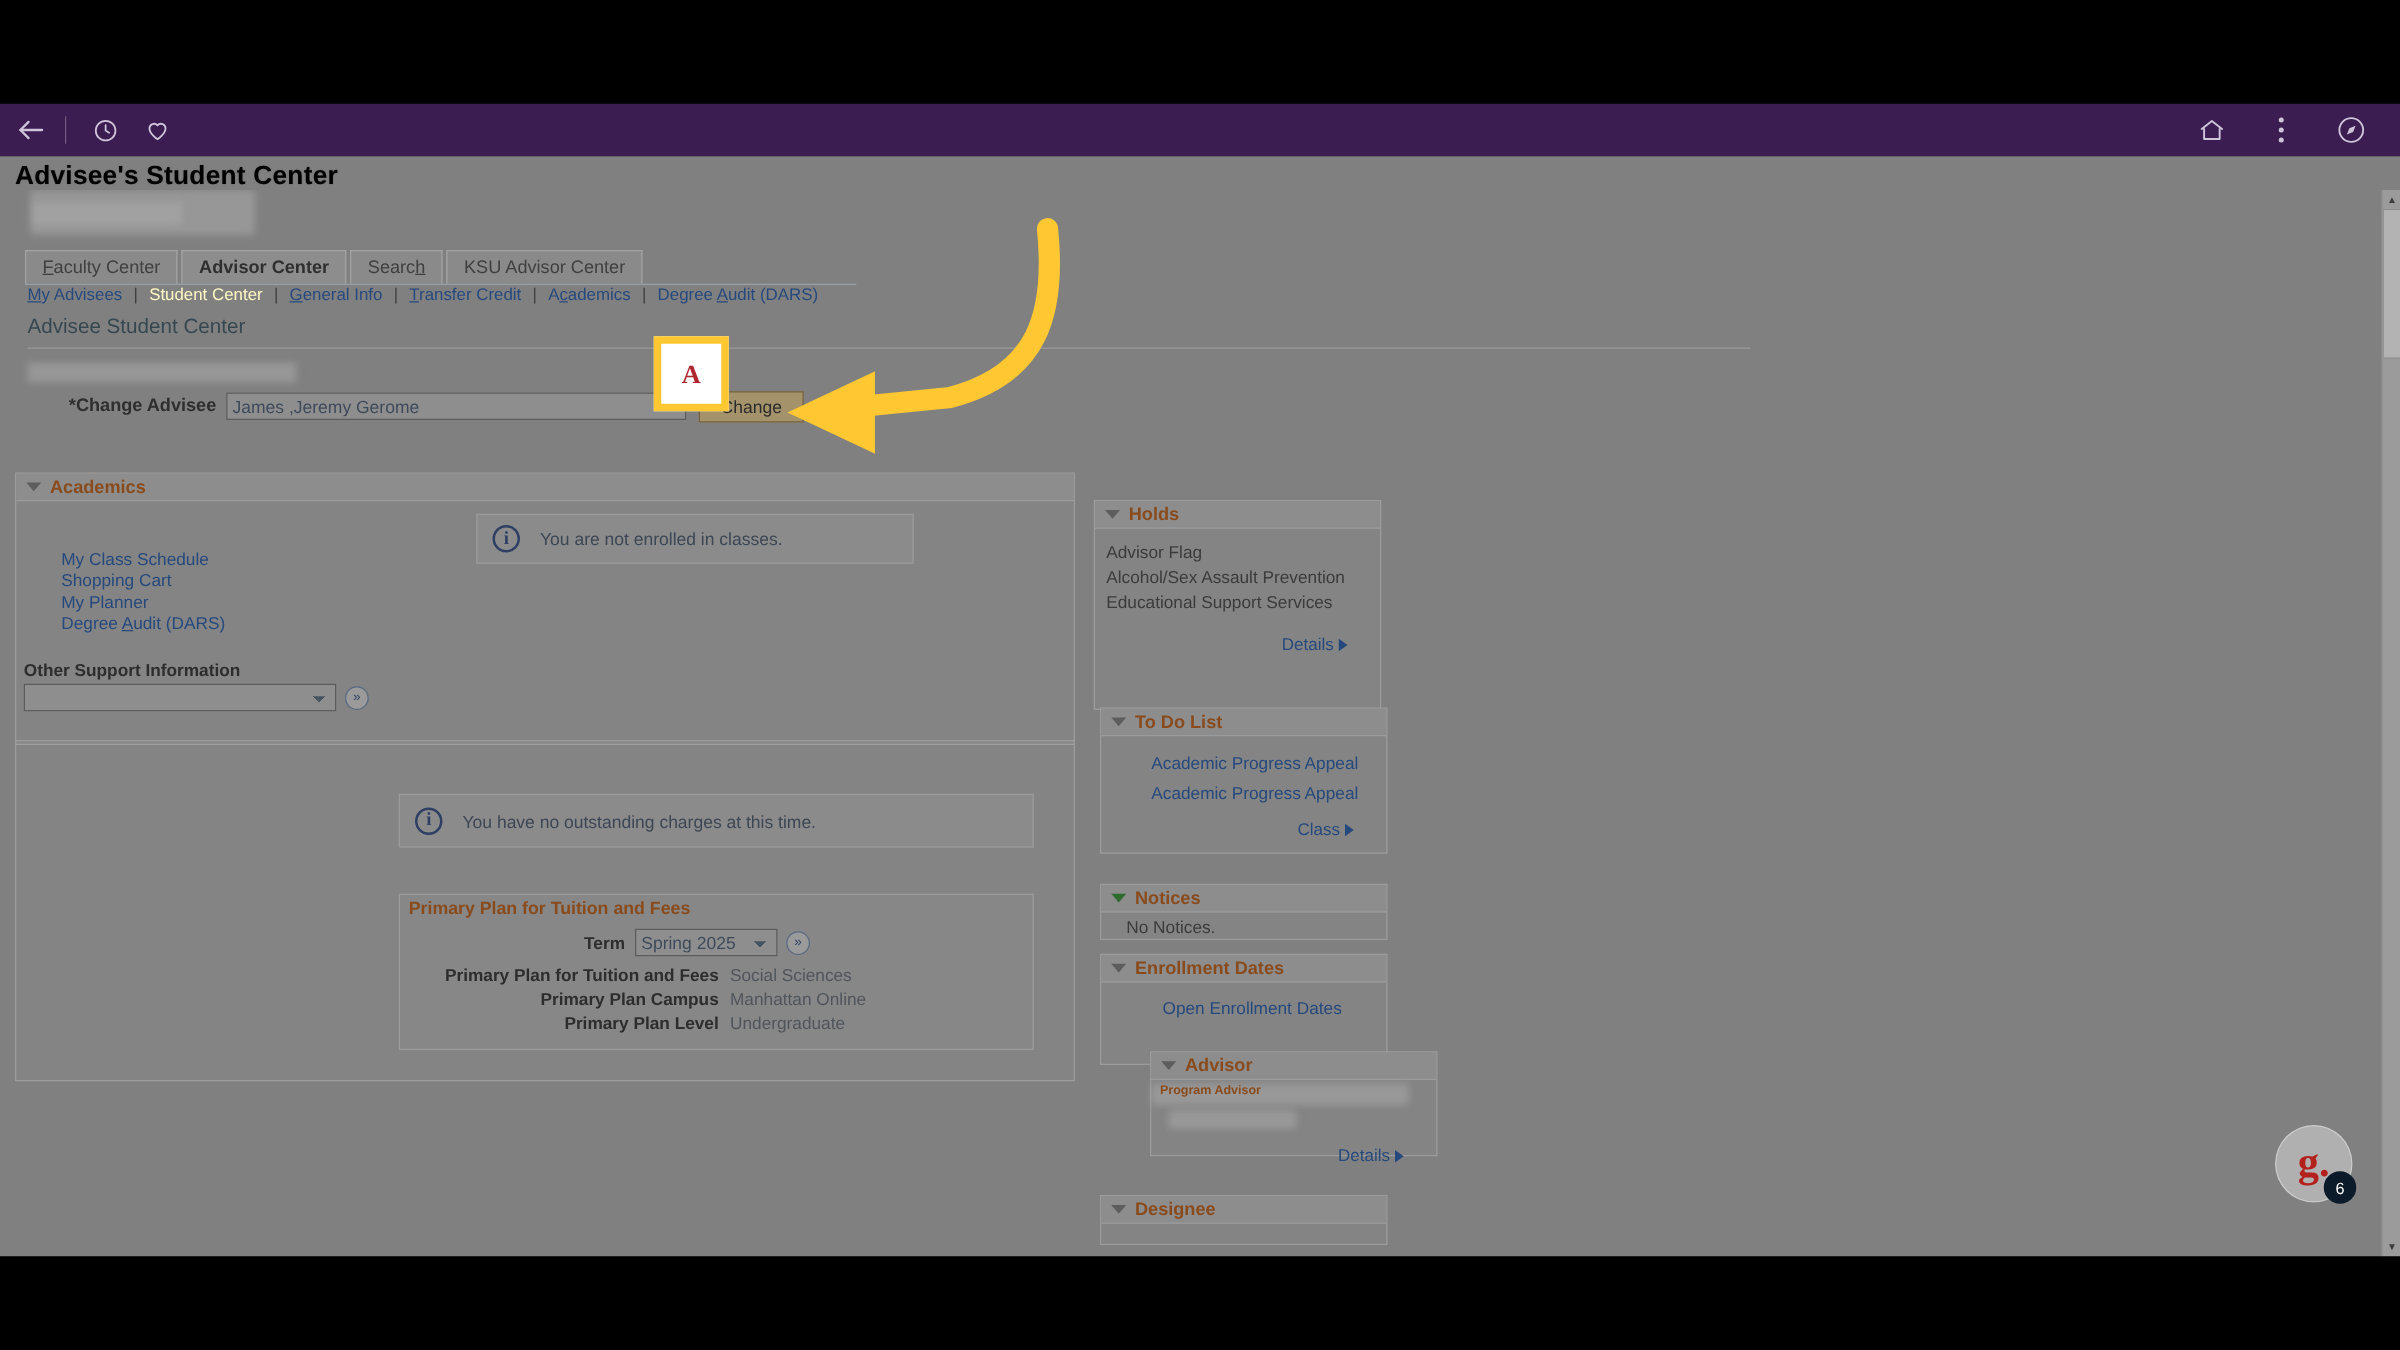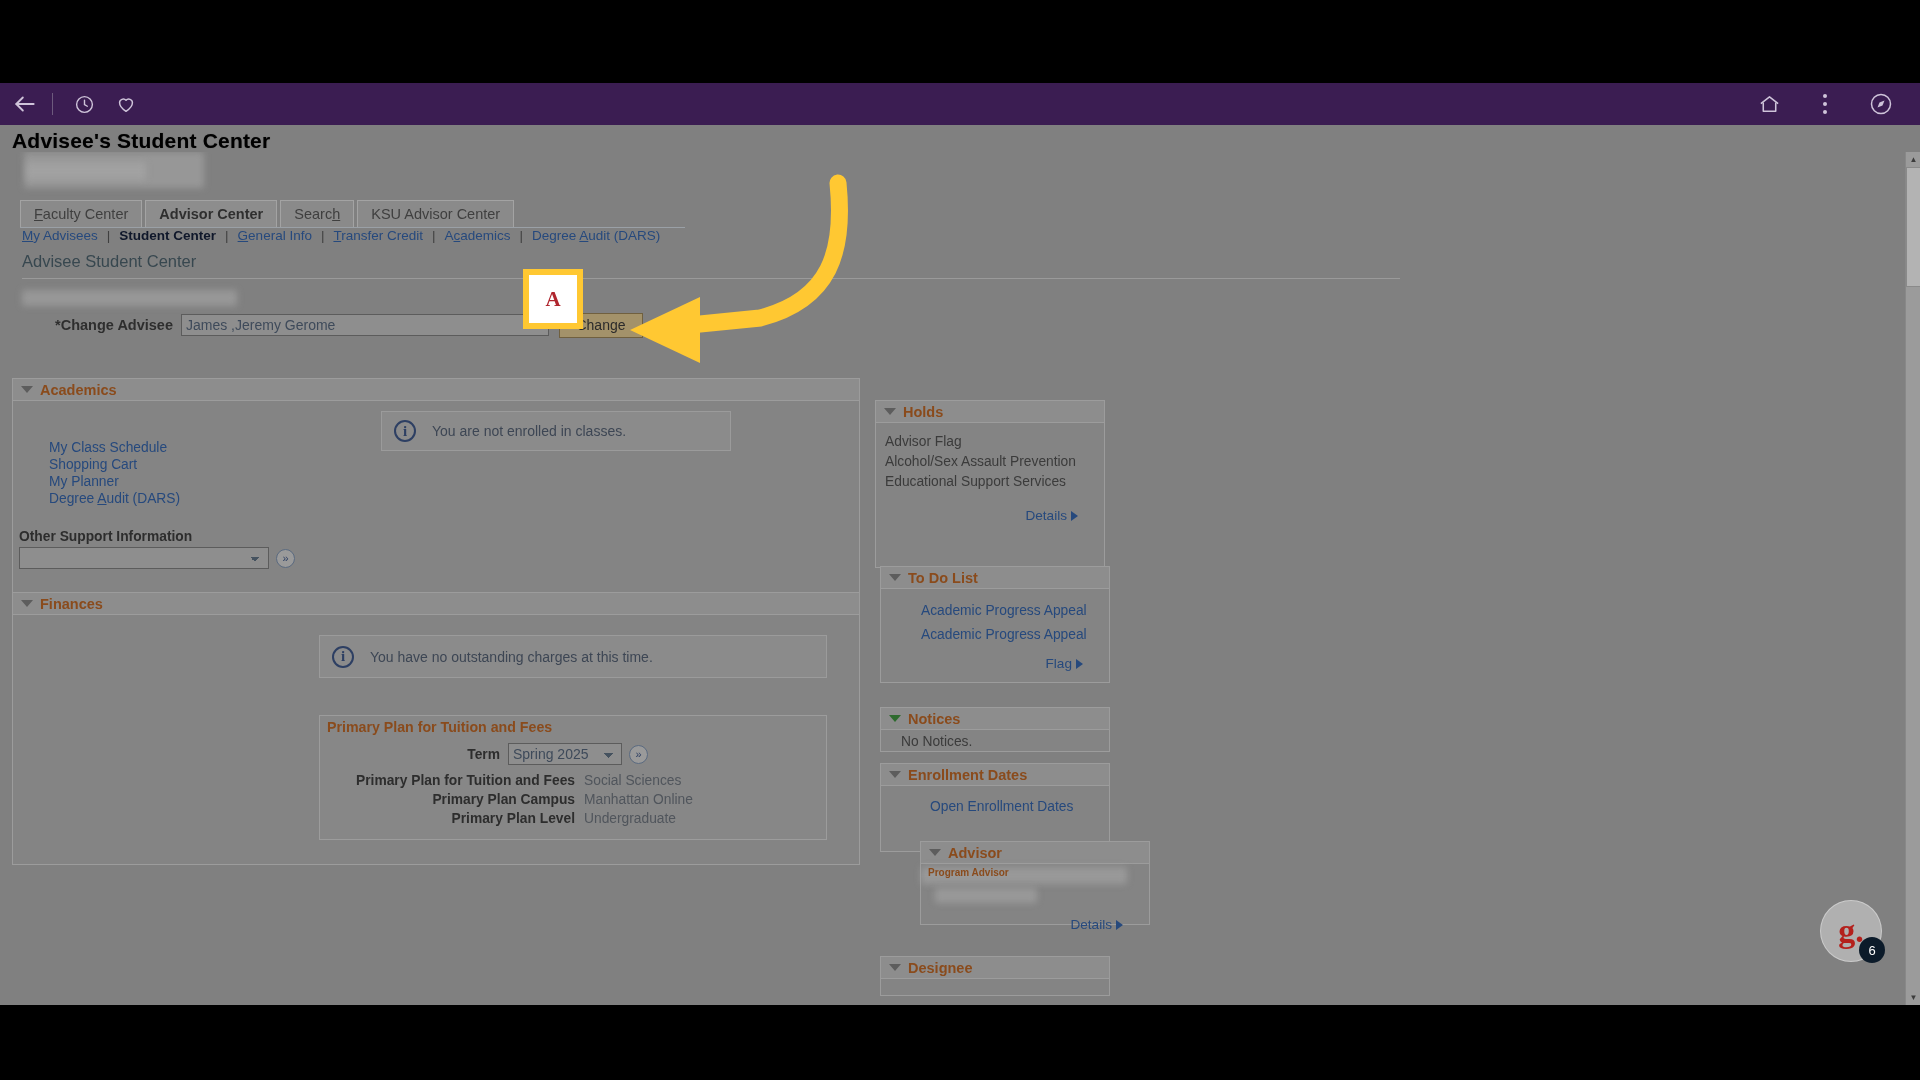--- a/index.html
+++ b/index.html
@@ -124,21 +124,21 @@
   .subnav {
     position: absolute; left: 22px; top: 76px;
     font-size: 13.5px;
     color: #26497d;
     display: flex; align-items: center; gap: 0;
     white-space: nowrap;
   }
   .subnav a { color: #26497d; text-decoration: none; }
   .subnav a u { text-decoration: underline; }
   .subnav .sep { color: #3f3f3f; padding: 0 9px; }
-  .subnav .cur { color: #0f172a; font-weight: bold; }
+  .subnav .cur { color: #fef9c3; font-weight: normal; }
 
   .sectitle {
     position: absolute; left: 22px; top: 100px;
     font-size: 16.5px; color: #37474f;
   }
   .hrule {
     position: absolute; left: 22px; top: 126px;
     width: 1378px; height: 1px; background: #9a9a9a;
   }
 
@@ -421,24 +421,20 @@
           <div style="display:flex; align-items:center; margin-top:3px;">
             <select class="pssel" style="width:250px;">
               <option></option>
             </select>
             <span class="gobtn">»</span>
           </div>
         </div>
       </div>
 
       <div class="group" style="left:12px; top:440px; width:848px; height:273px;">
-        <div class="group-head">
-          <span class="caret"></span>
-          <span>Finances</span>
-        </div>
         <div class="msgbox" style="position:absolute; left:306px; top:42px; width:508px; height:43px;">
           <span class="infoico">i</span>
           <span>You have no outstanding charges at this time.</span>
         </div>
 
         <div class="subgroup" style="position:absolute; left:306px; top:122px; width:508px; height:125px;">
           <div class="subgroup-head">Primary Plan for Tuition and Fees</div>
           <div style="display:flex; align-items:center; justify-content:flex-start; padding:6px 0 0 0;">
             <div class="lbl b" style="width:188px; text-align:right; padding-right:8px;">Term</div>
             <select class="pssel" style="width:114px;">
@@ -482,21 +478,21 @@
       <div class="group" style="left:880px; top:414px; width:230px; height:117px;">
         <div class="group-head">
           <span class="caret"></span>
           <span>To Do List</span>
         </div>
         <div style="padding:10px 8px 0 9px;">
           <a class="link" href="#" style="line-height:24px;">Academic Progress Appeal</a>
           <a class="link" href="#" style="line-height:24px;">Academic Progress Appeal</a>
         </div>
         <div class="details" style="margin-top:9px;">
-          <span>Flag</span><span class="tri"></span>
+          <span>Class</span><span class="tri"></span>
         </div>
       </div>
 
       <div class="group" style="left:880px; top:555px; width:230px; height:45px;">
         <div class="group-head">
           <span class="caret green"></span>
           <span>Notices</span>
         </div>
         <div class="rail-item" style="padding:2px 0 0 20px;">No Notices.</div>
       </div>

